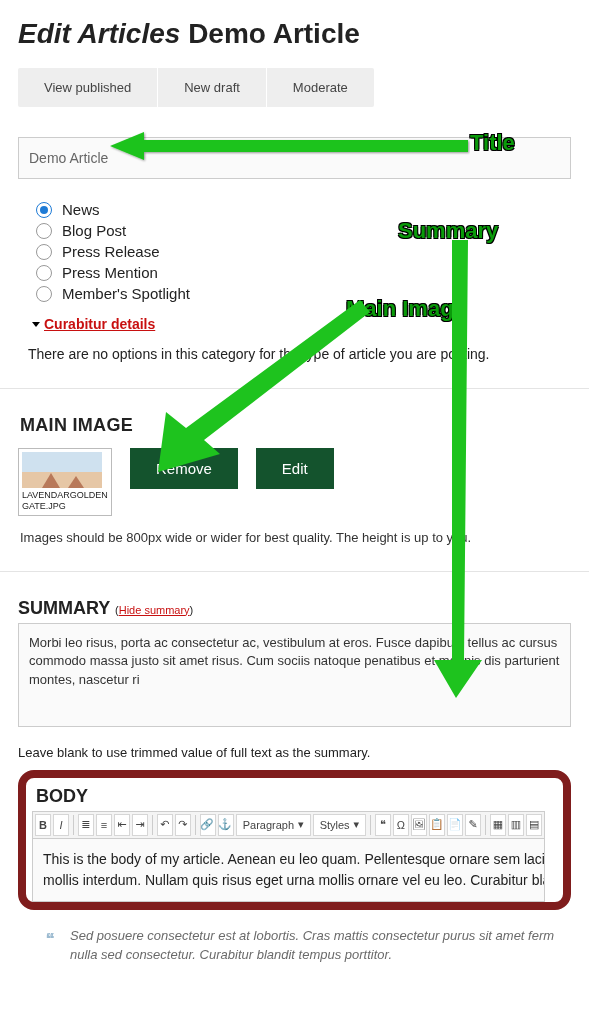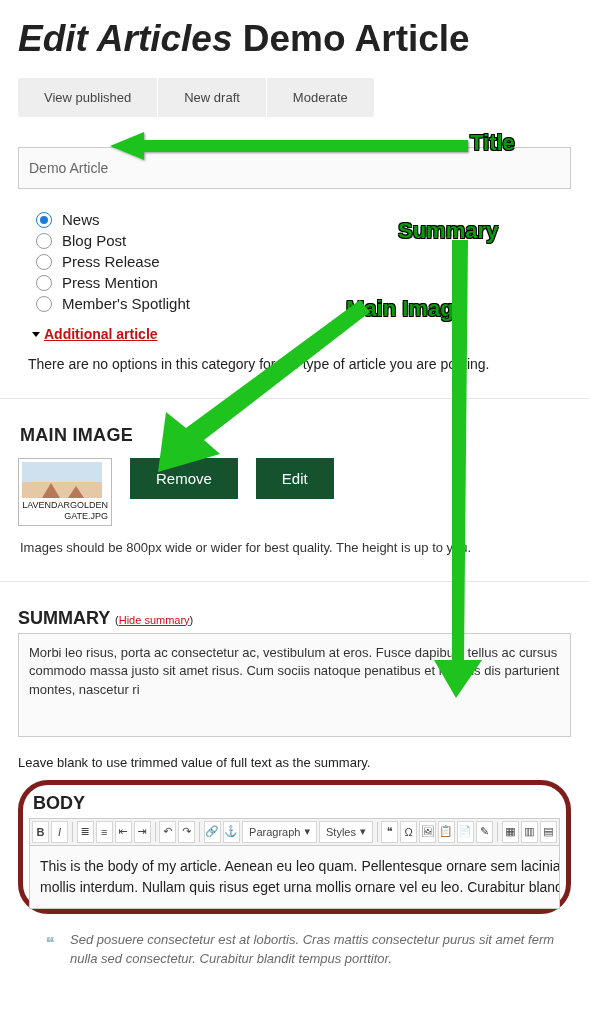--- a/index.html
+++ b/index.html
@@ -1,17 +1,17 @@
 <!DOCTYPE html>
 <html><head>
 <meta charset="utf-8">
 <style>
   html,body{margin:0;padding:0;font-family:"Helvetica Neue",Helvetica,Arial,sans-serif;background:#fff;color:#222;width:589px}
   .page{padding:18px 18px 30px 18px}
-  h1.page-title{font-size:37px;font-weight:700;margin:0 0 18px 0}
+  h1.page-title{font-size:28px;font-weight:700;margin:0 0 18px 0}
   h1.page-title .italic{font-style:italic}
   
   .tabs{display:flex;gap:0;background:#eee;border-radius:2px;width:fit-content;margin-bottom:30px}
   .tabs .tab{padding:12px 26px;font-size:13px;color:#444;border-right:1px solid #fff;cursor:pointer}
   .tabs .tab:last-child{border-right:none}
   
   .title-field{border:1px solid #ccc;background:#fafafa;padding:12px 10px;font-size:14px;color:#666;margin-bottom:22px}
   
   .sec-label{font-weight:700;font-size:15px;margin-bottom:6px}
   .req{color:#d00}
@@ -25,35 +25,35 @@
   
   .addl{margin:8px 0 6px 14px;font-size:14px}
   .addl a{color:#c81010;text-decoration:underline;font-weight:600}
   .addl .tri{display:inline-block;width:0;height:0;border-top:5px solid #000;border-left:4px solid transparent;border-right:4px solid transparent;margin-right:4px;position:relative;top:-2px}
   .no-options{font-size:14px;margin:14px 0 8px 10px}
   hr.soft{border:none;border-top:1px solid #e4e4e4;margin:26px -18px}
   
   .panel{padding:0 0 0 0}
   .panel h2{font-weight:700;font-size:18px;letter-spacing:.3px;margin:0 0 12px 2px}
   .main-image-row{display:flex;gap:18px;align-items:flex-start;margin-bottom:14px}
-  .thumb{width:86px;border:1px solid #bbb;padding:3px;text-align:right}
+  .thumb{width:86px;border:1px solid #bbb;padding:3px;text-align:left}
   .thumb .pic{width:80px;height:36px;background:linear-gradient(#cfe1ef 0%,#cfe1ef 55%,#e6c7a6 55%,#e6c7a6 100%);position:relative;margin-bottom:2px}
   .thumb .pic::before{content:"";position:absolute;left:20px;bottom:0;width:0;height:0;border-bottom:15px solid #b8795a;border-left:9px solid transparent;border-right:9px solid transparent}
   .thumb .pic::after{content:"";position:absolute;right:18px;bottom:0;width:0;height:0;border-bottom:12px solid #b8795a;border-left:8px solid transparent;border-right:8px solid transparent}
   .thumb .fn{font-size:9px;word-break:break-all;line-height:1.2}
   .btn{background:#14532d;color:#fff;border:none;padding:12px 26px;font-size:15px;cursor:pointer}
   .hint{font-size:13px;color:#333;margin-left:2px}
   
   .summary-head{font-size:18px;font-weight:700;margin-bottom:4px}
   .summary-head .hide{font-weight:400;font-size:11px}
   .summary-head .hide a{color:#c81010;text-decoration:underline}
   .summary-box{border:1px solid #ccc;background:#fafafa;padding:10px;font-size:13px;line-height:1.45;color:#333;height:82px;overflow:hidden}
   .leave-blank{font-size:13px;margin:18px 0 10px 0}
   
-  .body-wrap{border:5px solid #7f1d1d;border-radius:30px;padding:6px 6px 0 6px}
+  .body-wrap{border:8px solid #7f1d1d;border-radius:16px;padding:6px 18px 0 6px}
   .body-wrap h2{font-size:18px;font-weight:700;margin:2px 0 4px 4px}
   .toolbar{display:flex;align-items:center;gap:2px;padding:2px;background:#f4f4f4;border:1px solid #ccc;border-bottom:none;flex-wrap:nowrap;overflow:hidden}
   .tb{width:20px;height:20px;border:1px solid #d6d6d6;background:#fff;display:inline-flex;align-items:center;justify-content:center;font-size:11px;color:#444;cursor:pointer}
   .tb.wide{width:auto;padding:0 6px;font-size:11px;gap:4px}
   .sep{width:1px;height:20px;background:#ccc;margin:0 2px}
   .body-text{border:1px solid #ccc;background:#fafafa;padding:10px;font-size:14px;line-height:1.5;overflow:hidden;white-space:nowrap}
   .body-text .l2{display:block}
   .quote{margin:16px 6px 0 28px;font-style:italic;font-size:13px;color:#6a6a6a;position:relative;padding-left:24px;line-height:1.5}
   .quote::before{content:"\201C\201C";position:absolute;left:0;top:-2px;color:#9bbad0;font-size:22px;letter-spacing:-6px;font-style:normal}
   
@@ -96,21 +96,21 @@
         <span class="radio"></span>
         <span class="opt">Press Mention</span>
       </div>
     <div class="radio-row">
         <span class="radio"></span>
         <span class="opt">Member's Spotlight</span>
       </div>
   </div>
 
   <div class="addl">
-    <span class="tri"></span><a>Additional article</a>
+    <span class="tri"></span><a>Curabitur details</a>
   </div>
 
   <div class="no-options">There are no options in this category for the type of article you are posting.</div>
 
   <hr class="soft">
 
   <div class="panel">
     <h2>MAIN IMAGE</h2>
     <div class="main-image-row">
       <div class="thumb">

